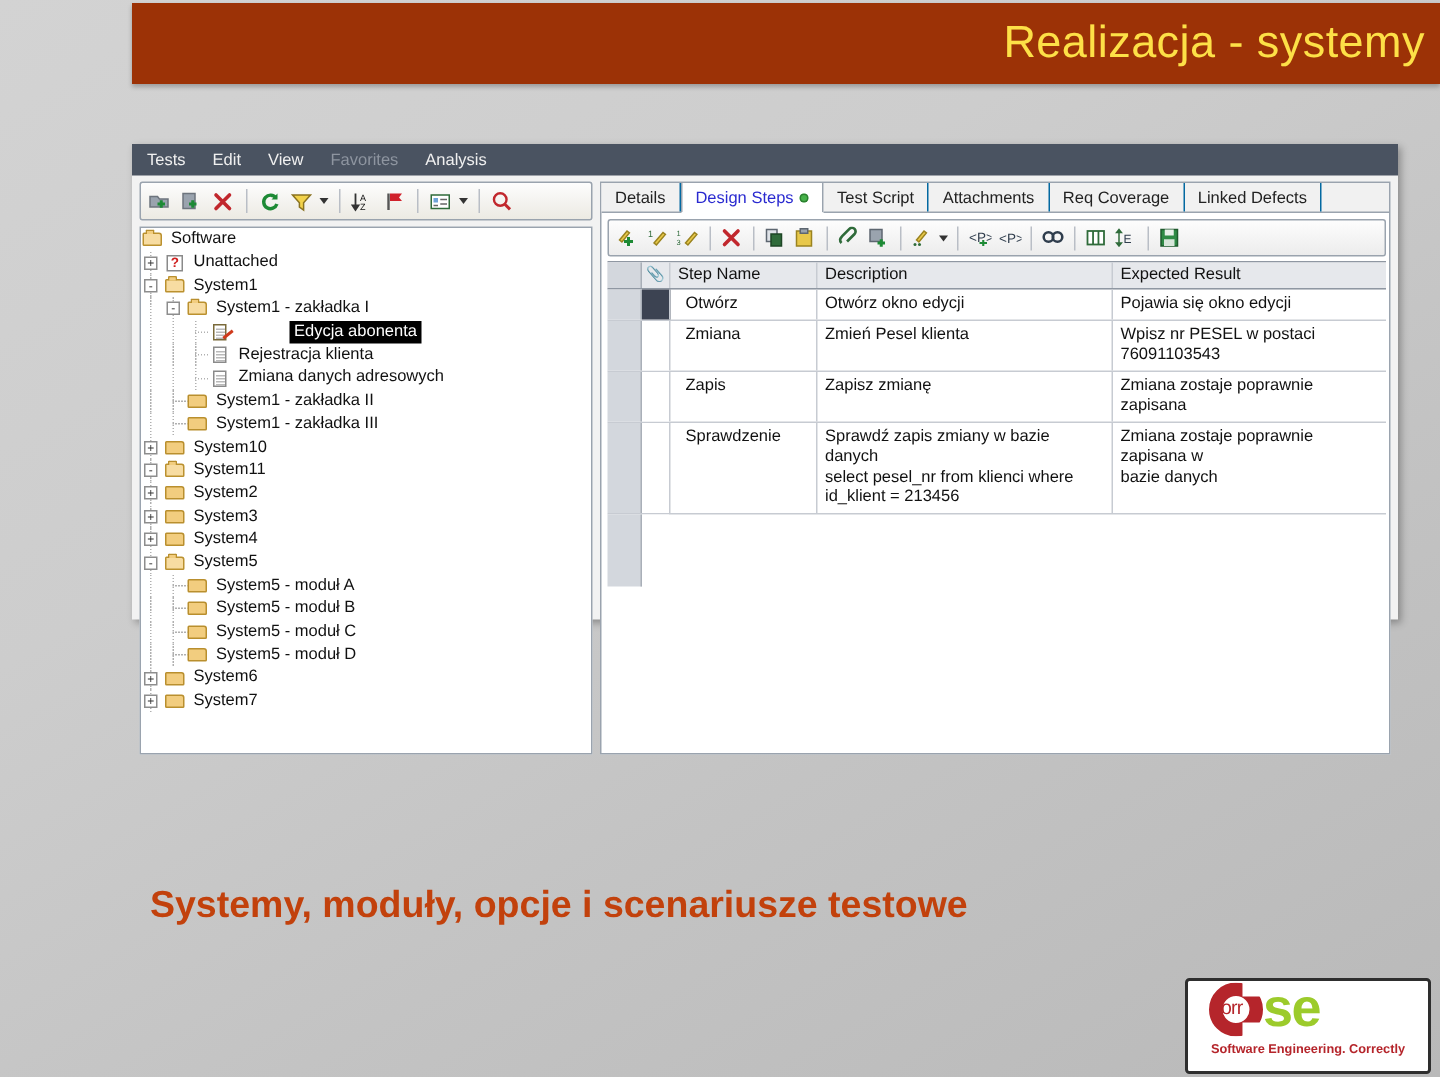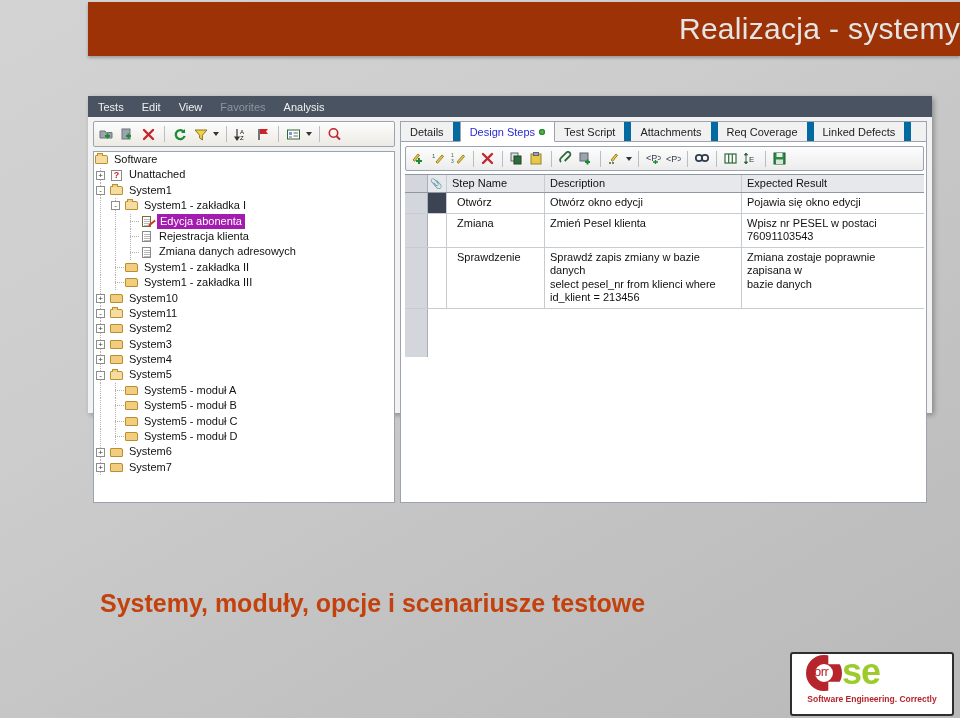--- a/index.html
+++ b/index.html
@@ -10,22 +10,22 @@
     position:relative;
   }
 
   
   #title-bar{
     position:absolute;left:88px;top:2px;width:872px;height:54px;
     background:#9c3206;
     box-shadow:0 2px 3px rgba(0,0,0,.25);
   }
   #title-bar .title-text{
-    position:absolute;right:0;top:50%;transform:translateY(-50%);
-    color:#e5e5e5;font-size:30px;letter-spacing:.3px;white-space:nowrap;text-align:right;
+    position:absolute;right:10px;top:50%;transform:translateY(-50%);
+    color:#fde047;font-size:30px;letter-spacing:.3px;white-space:nowrap;text-align:right;
   }
 
   
   #app-window{
     position:absolute;left:88px;top:96px;width:844px;height:317px;
     background:#f2f2f2;
     box-shadow:2px 2px 5px rgba(0,0,0,.30);
     font-size:11px;color:#111;
   }
 
@@ -70,35 +70,35 @@
   .ficon{width:16px;flex:0 0 16px;height:15px;position:relative;margin-right:2px;}
   .folder{position:absolute;left:1px;top:3px;width:13px;height:9px;background:#f2cd7f;border:1px solid #b98f2e;border-radius:1px 2px 1px 1px;box-sizing:border-box;}
   .folder.open{background:#f7dca2;border-color:#bb912f;}
   .folder.open:after{content:"";position:absolute;left:1px;top:-3px;width:6px;height:3px;background:#f2cd7f;border:1px solid #b98f2e;border-bottom:none;border-radius:1px 1px 0 0;box-sizing:border-box;}
   .doc{position:absolute;left:3px;top:2px;width:9px;height:11px;background:#fff;border:1px solid #8a8a8a;box-sizing:border-box;}
   .doc:before{content:"";position:absolute;left:1px;top:2px;width:6px;height:1px;background:#b9b9b9;box-shadow:0 2px 0 #b9b9b9,0 4px 0 #b9b9b9,0 6px 0 #b9b9b9;}
   .doc.edited{border-color:#7a6a3a;}
   .doc.edited:after{content:"";position:absolute;left:5px;top:5px;width:8px;height:2px;background:#cf3a1c;transform:rotate(-38deg);}
   .unatt{position:absolute;left:2px;top:2px;width:11px;height:11px;background:#fff;border:1px solid #8a8a8a;box-sizing:border-box;color:#cf2020;font-size:9px;line-height:9px;text-align:center;font-weight:bold;}
   .tlabel{padding-left:2px;color:#111;}
-  .tnode.selected .tlabel{background:#a21caf;color:#fff;padding:0 3px;}
+  .tnode.selected .tlabel{background:#000000;color:#fff;padding:0 3px;margin-left:36px;}
 
   
   #right-panel{
     position:absolute;left:312px;top:25px;width:527px;height:382px;
     background:#ffffff;border:1px solid #9aa3ae;box-sizing:border-box;
   }
   #tab-strip{
     position:absolute;left:0;top:0;width:100%;height:20px;
     background:#f1f1f1;border-bottom:1px solid #9aa3ae;box-sizing:border-box;
     display:flex;align-items:stretch;
   }
   .tab{
     display:flex;align-items:center;gap:4px;padding:0 9px;font-size:11px;color:#222;
-    border-right:7px solid #0369a1;white-space:nowrap;
+    border-right:1px solid #0369a1;white-space:nowrap;
   }
   .tab.active{
     background:#ffffff;color:#2a2ad0;
     border-left:1px solid #9aa3ae;border-right:1px solid #9aa3ae;
     border-bottom:1px solid #ffffff;margin-bottom:-1px;
   }
   .tabdot{width:6px;height:6px;border-radius:50%;background:#46b24a;box-shadow:inset 0 0 0 1px #2c7f30;}
 
   #grid-toolbar{
     position:absolute;left:4px;top:24px;width:519px;height:25px;box-sizing:border-box;
@@ -639,20 +639,33 @@
             </div>
             <div class="c-exp">
               <span class="cellline">Wpisz nr PESEL w postaci</span>
               <span class="cellline">76091103543</span>
             </div>
           </div>
           <div class="grow">
             <div class="gutter"></div>
             <div class="attcol"></div>
             <div class="c-name">
+              <span class="cellline">Zapis</span>
+            </div>
+            <div class="c-desc">
+              <span class="cellline">Zapisz zmianę</span>
+            </div>
+            <div class="c-exp">
+              <span class="cellline">Zmiana zostaje poprawnie zapisana</span>
+            </div>
+          </div>
+          <div class="grow">
+            <div class="gutter"></div>
+            <div class="attcol"></div>
+            <div class="c-name">
               <span class="cellline">Sprawdzenie</span>
             </div>
             <div class="c-desc">
               <span class="cellline">Sprawdź zapis zmiany w bazie danych</span>
               <span class="cellline">select pesel_nr from klienci where</span>
               <span class="cellline">id_klient = 213456</span>
             </div>
             <div class="c-exp">
               <span class="cellline">Zmiana zostaje poprawnie zapisana w</span>
               <span class="cellline">bazie danych</span>

